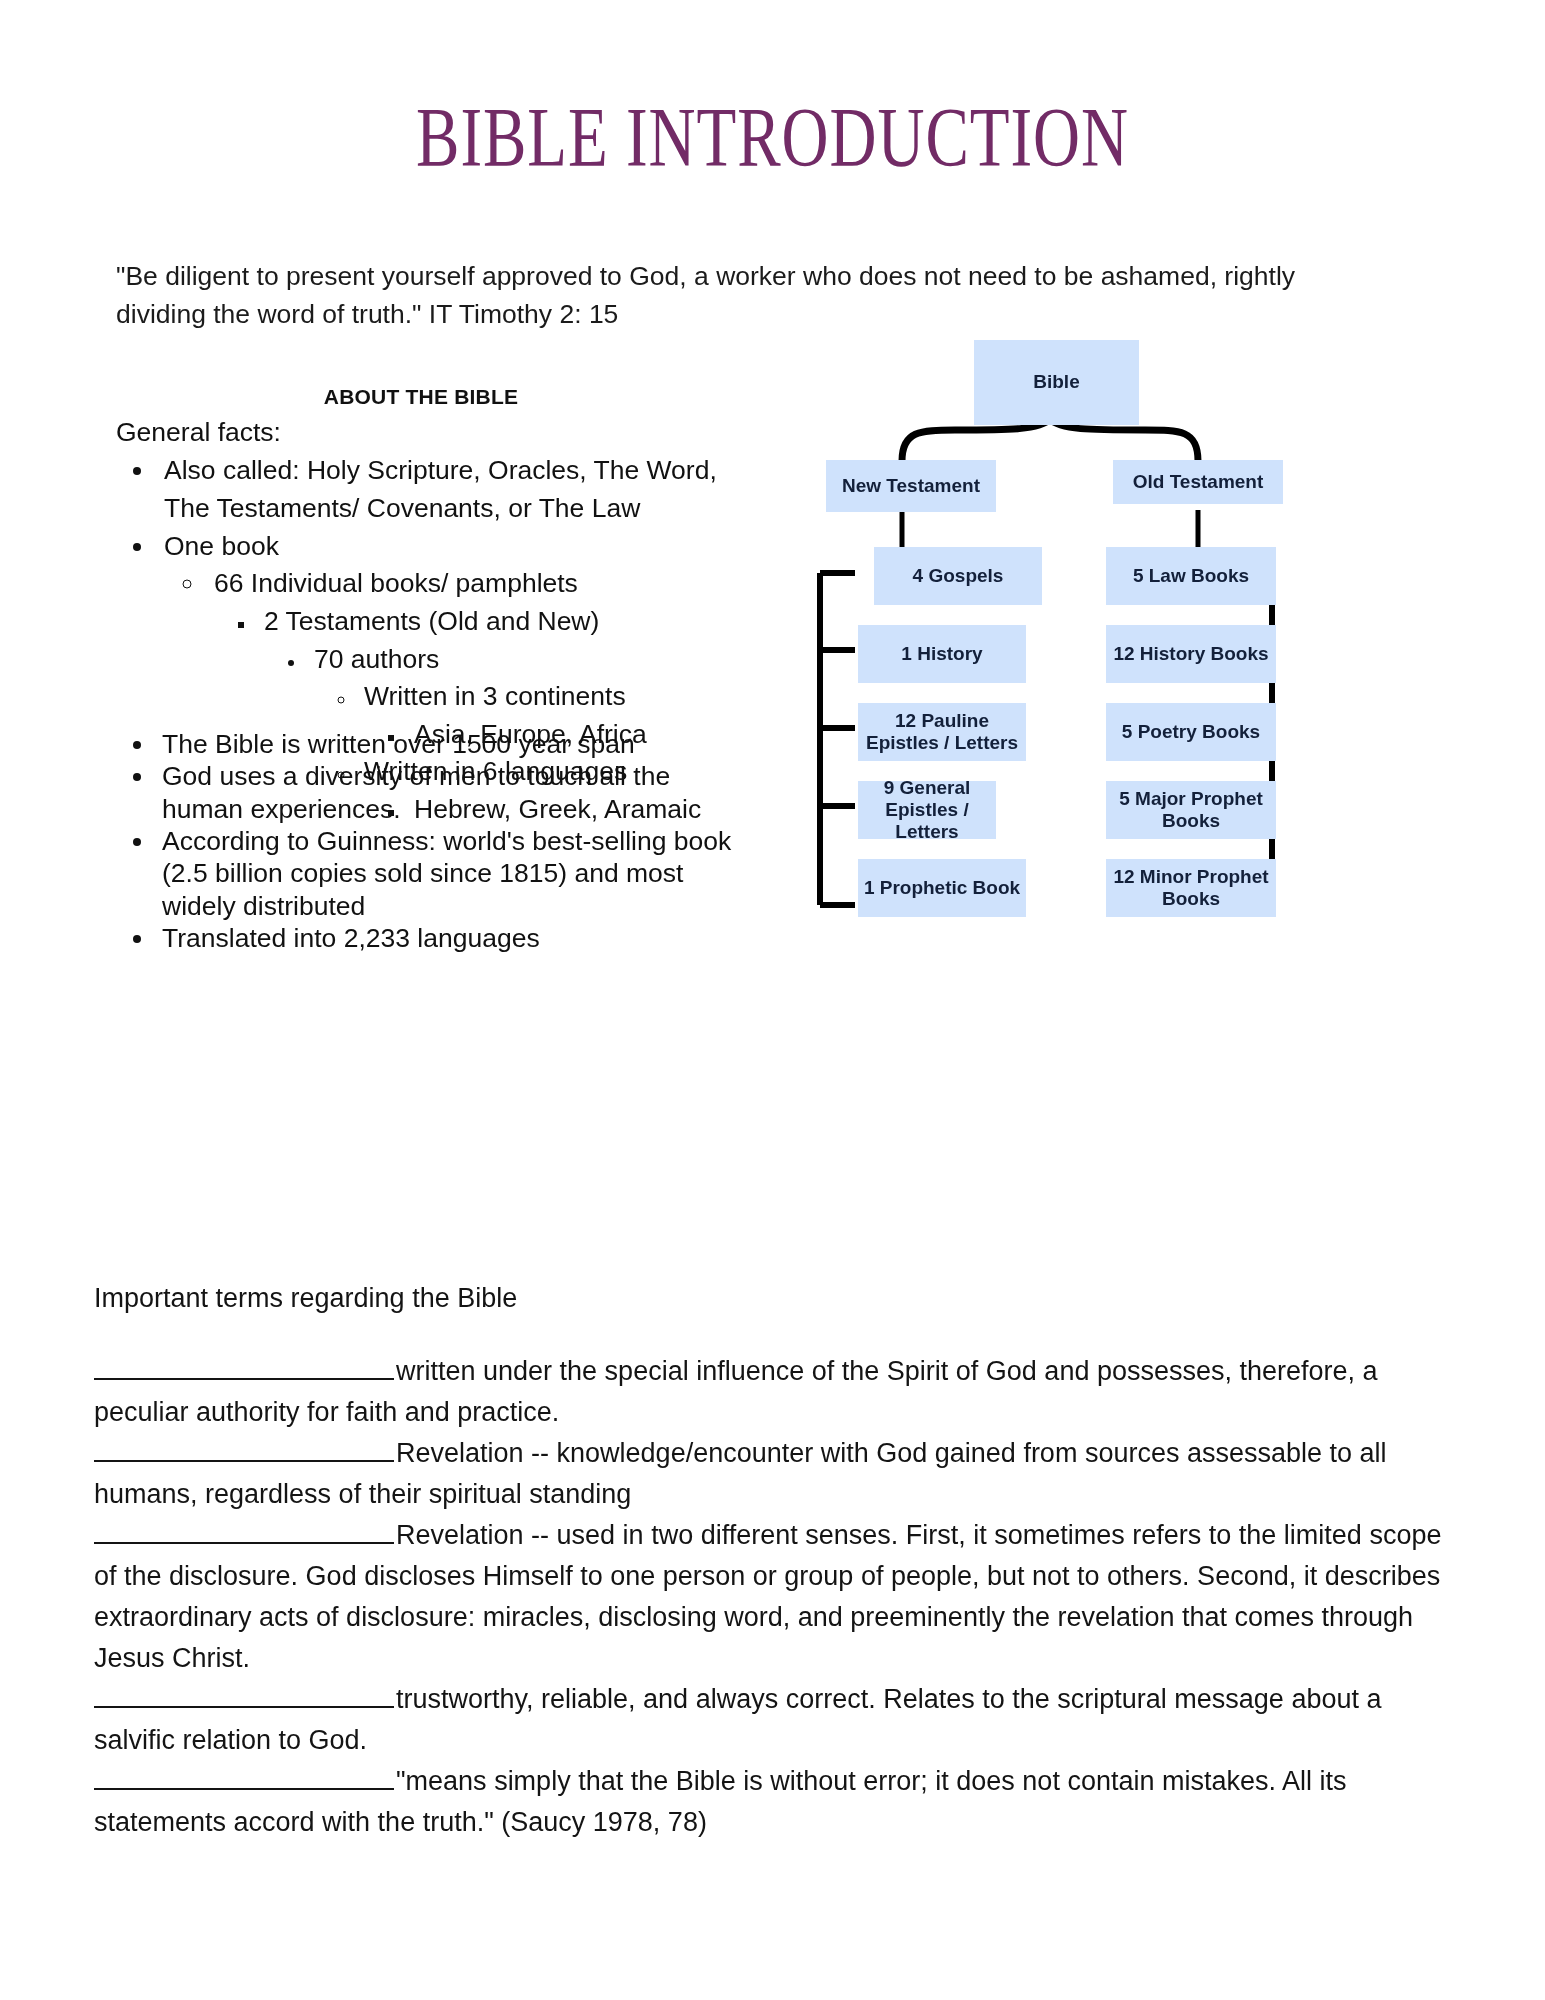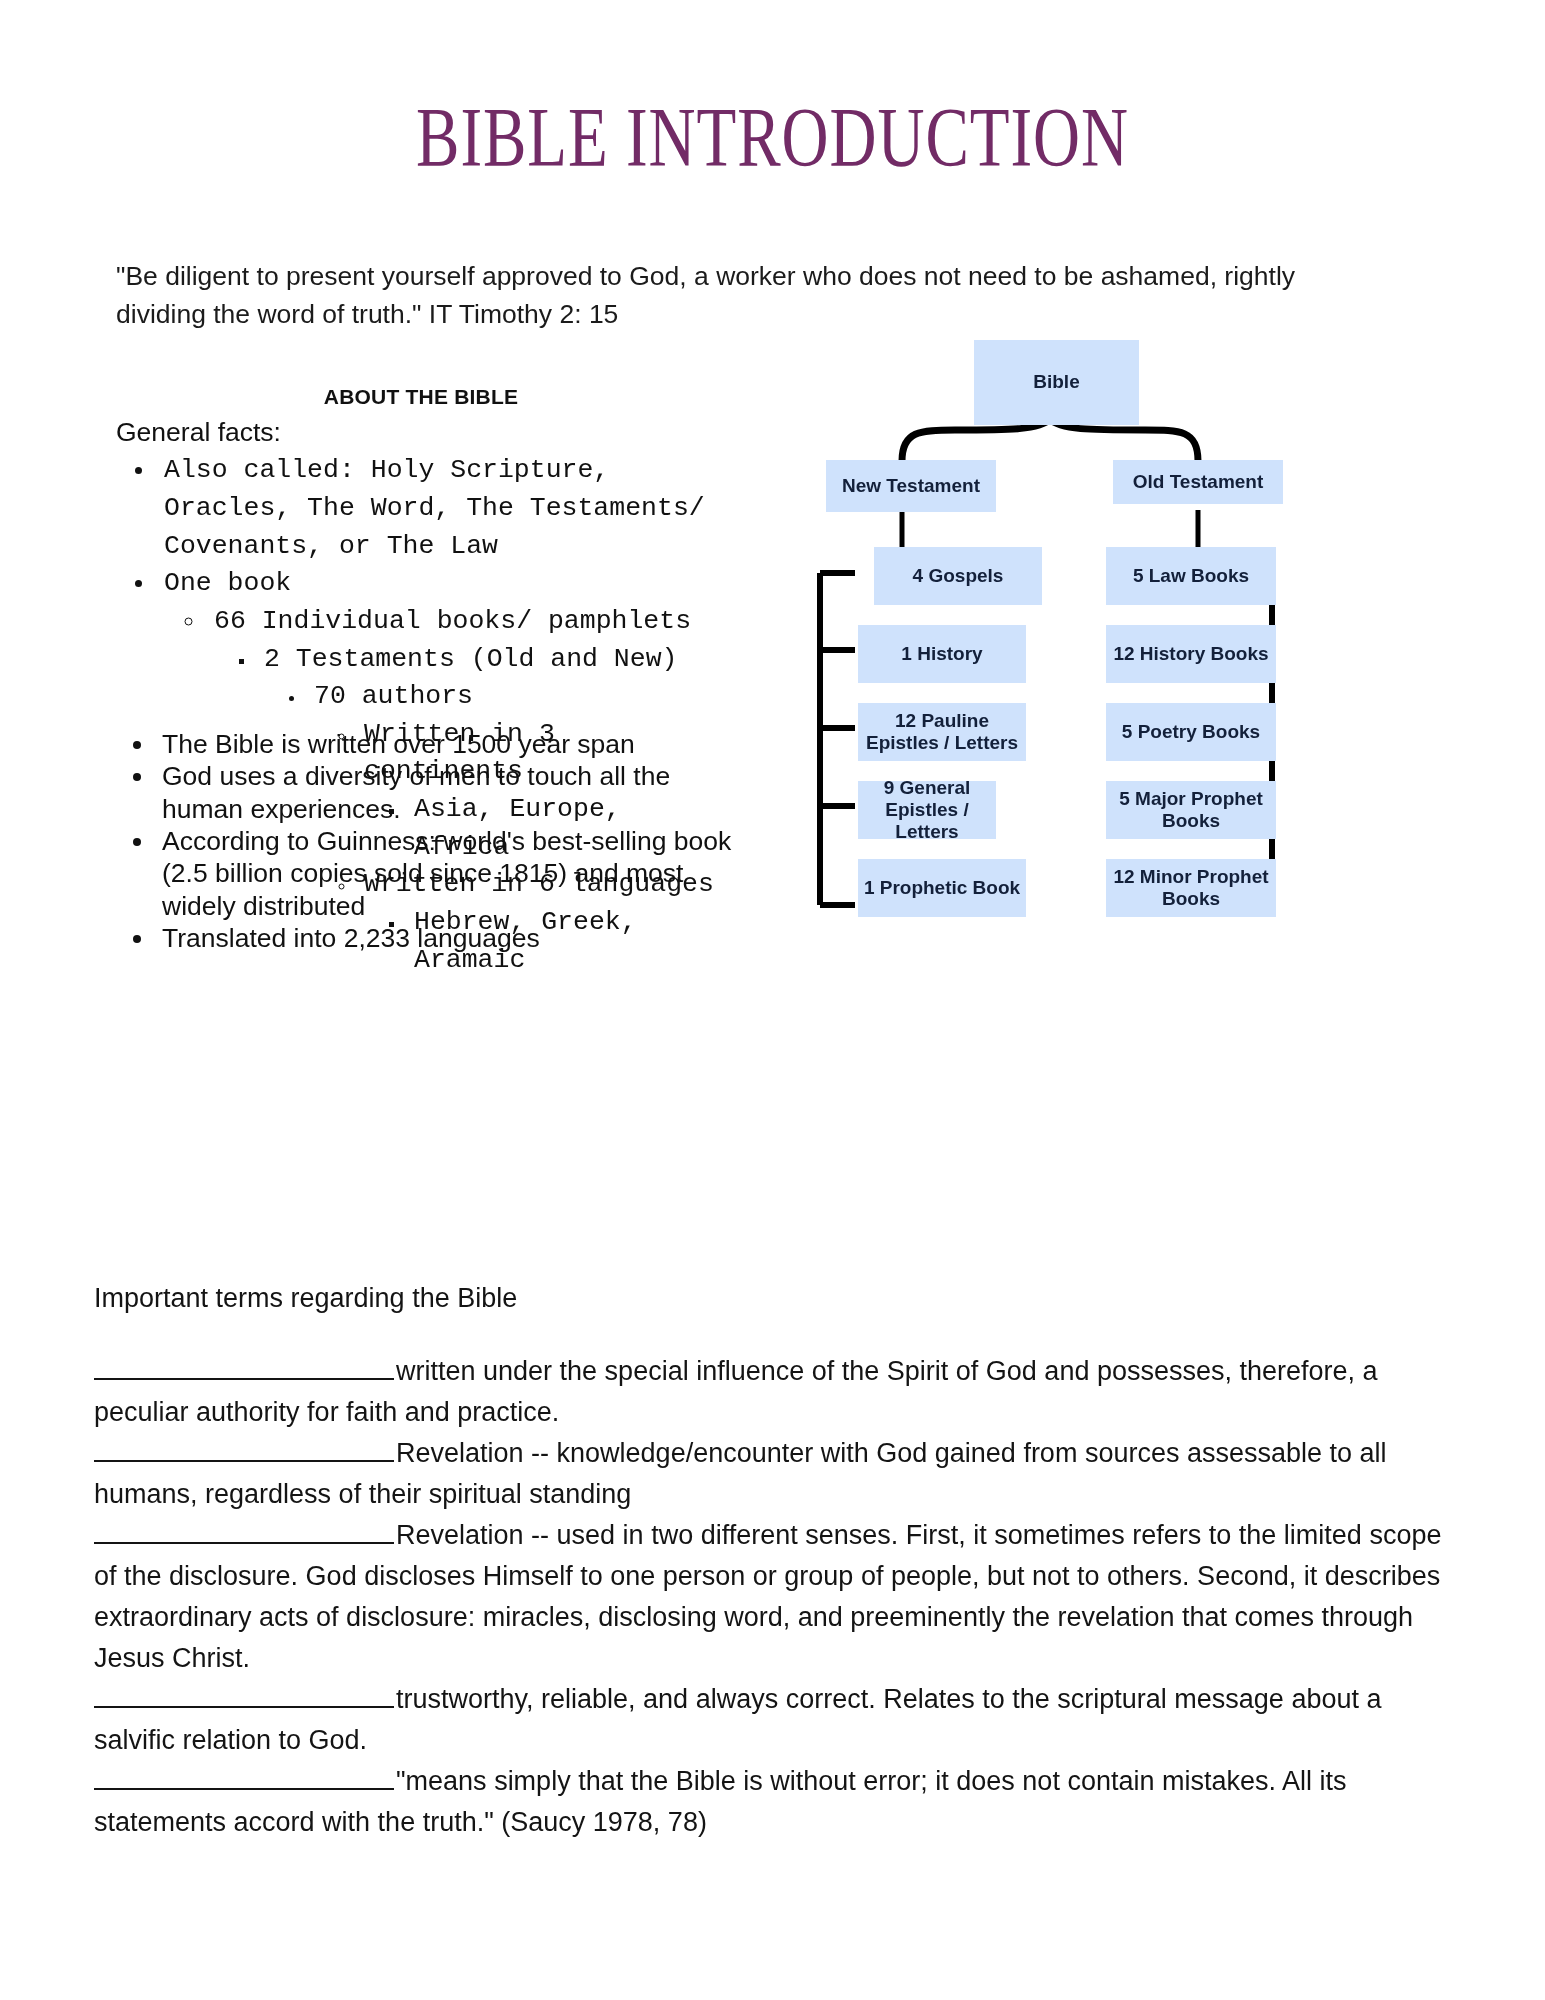--- a/index.html
+++ b/index.html
@@ -62,21 +62,20 @@
     margin: 0 0 2px 0;
     letter-spacing: 0.2px;
     text-align: center;
   }
   .plain-line { margin: 0 0 1px 0; }
 
   ul.lvl {
     margin: 0;
     padding: 0 0 0 40px;
     list-style-position: outside;
-    font-family: Liberation Mono, monospace;
   }
   ul.lvl1 { list-style-type: disc; padding-left: 40px; }
   ul.lvl2 { list-style-type: circle; padding-left: 42px; }
   ul.lvl3 { list-style-type: square; padding-left: 42px; }
   ul.lvl4 { list-style-type: disc;   padding-left: 42px; }
   ul.lvl5 { list-style-type: circle; padding-left: 42px; }
   ul.lvl6 { list-style-type: square; padding-left: 42px; }
   ul.lvl li { margin: 0; padding-left: 8px; }
   ul.lvl3 li::marker { font-size: 0.72em; }
   ul.lvl6 li::marker { font-size: 0.72em; }

